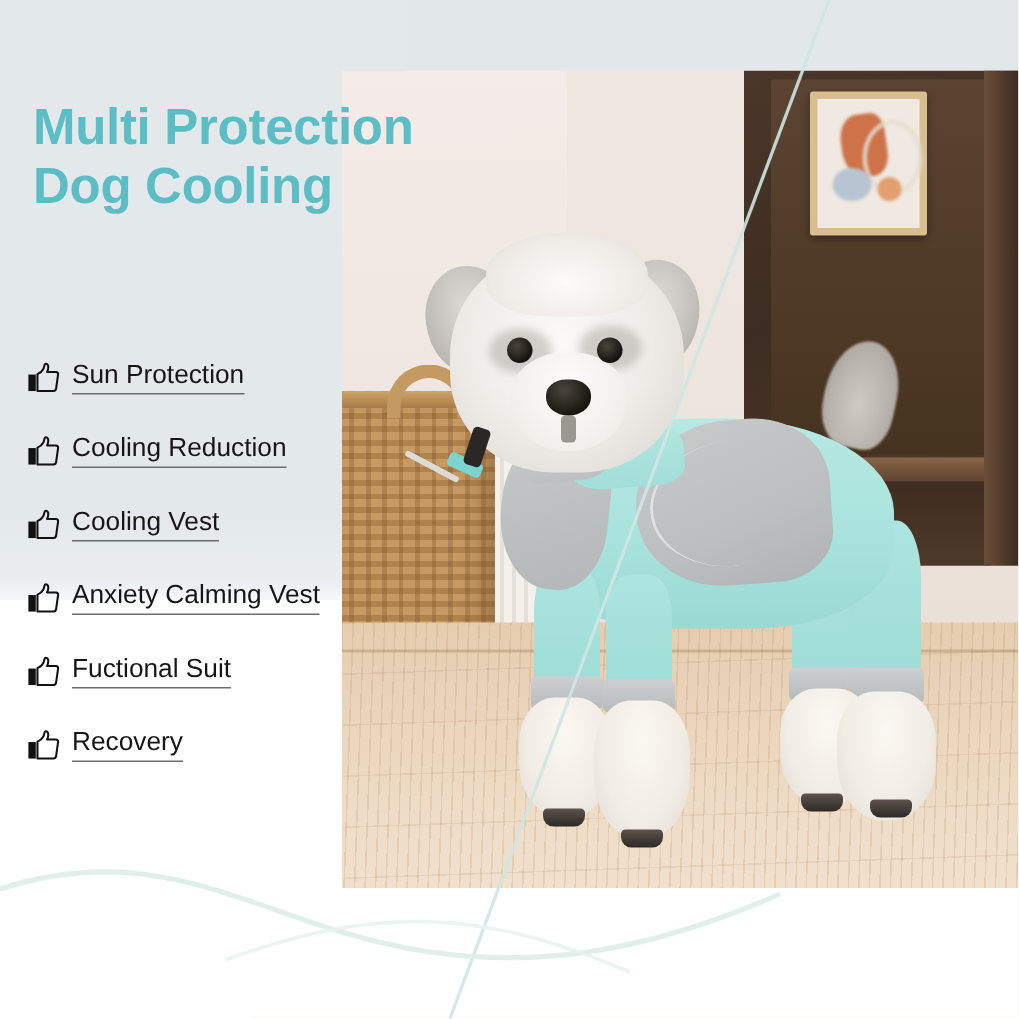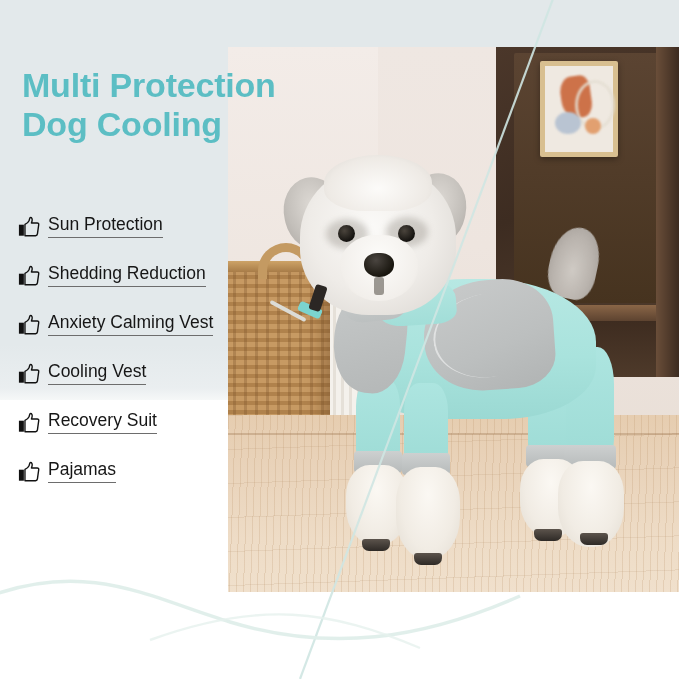--- a/index.html
+++ b/index.html
@@ -324,21 +324,21 @@
     line-height: 1.15;
     letter-spacing: -0.2px;
   }
   .feature-list {
     position: absolute;
     left: 18px; top: 214px;
     width: 260px;
   }
   .feature {
     display: flex;
-    align-items: flex-start;
+    align-items: flex-end;
     height: 49px;
   }
   .thumb-icon {
     width: 22px; height: 22px;
     flex: 0 0 22px;
     margin-top: 2px;
   }
   .feature-label {
     margin-left: 8px;
     font-size: 17.5px;
@@ -456,50 +456,50 @@
         <path d="M7.6 21.5 L7.6 9.2 C7.6 9.2 10.6 7.9 11.9 5.4 C12.8 3.6 12.4 1.6 13.7 1.6 C15.2 1.6 15.7 3.2 15.4 5 C15.2 6.3 14.6 7.6 14.6 7.6 L21 7.6 C22.2 7.6 22.8 8.5 22.6 9.5 L21.2 19.6 C21.05 20.7 20.3 21.5 19.2 21.5 Z" fill="none" stroke="#111111" stroke-width="1.5" stroke-linejoin="round"></path>
       </svg>
       <span class="feature-label">Sun Protection</span>
     </div>
 
     <div class="feature">
       <svg class="thumb-icon" viewBox="0 0 24 24">
         <rect x="1" y="9.5" width="5.4" height="12" fill="#111111"></rect>
         <path d="M7.6 21.5 L7.6 9.2 C7.6 9.2 10.6 7.9 11.9 5.4 C12.8 3.6 12.4 1.6 13.7 1.6 C15.2 1.6 15.7 3.2 15.4 5 C15.2 6.3 14.6 7.6 14.6 7.6 L21 7.6 C22.2 7.6 22.8 8.5 22.6 9.5 L21.2 19.6 C21.05 20.7 20.3 21.5 19.2 21.5 Z" fill="none" stroke="#111111" stroke-width="1.5" stroke-linejoin="round"></path>
       </svg>
-      <span class="feature-label">Shedding Reduction</span>
+      <span class="feature-label">Cooling Reduction</span>
+    </div>
+
+    <div class="feature">
+      <svg class="thumb-icon" viewBox="0 0 24 24">
+        <rect x="1" y="9.5" width="5.4" height="12" fill="#111111"></rect>
+        <path d="M7.6 21.5 L7.6 9.2 C7.6 9.2 10.6 7.9 11.9 5.4 C12.8 3.6 12.4 1.6 13.7 1.6 C15.2 1.6 15.7 3.2 15.4 5 C15.2 6.3 14.6 7.6 14.6 7.6 L21 7.6 C22.2 7.6 22.8 8.5 22.6 9.5 L21.2 19.6 C21.05 20.7 20.3 21.5 19.2 21.5 Z" fill="none" stroke="#111111" stroke-width="1.5" stroke-linejoin="round"></path>
+      </svg>
+      <span class="feature-label">Cooling Vest</span>
     </div>
 
     <div class="feature">
       <svg class="thumb-icon" viewBox="0 0 24 24">
         <rect x="1" y="9.5" width="5.4" height="12" fill="#111111"></rect>
         <path d="M7.6 21.5 L7.6 9.2 C7.6 9.2 10.6 7.9 11.9 5.4 C12.8 3.6 12.4 1.6 13.7 1.6 C15.2 1.6 15.7 3.2 15.4 5 C15.2 6.3 14.6 7.6 14.6 7.6 L21 7.6 C22.2 7.6 22.8 8.5 22.6 9.5 L21.2 19.6 C21.05 20.7 20.3 21.5 19.2 21.5 Z" fill="none" stroke="#111111" stroke-width="1.5" stroke-linejoin="round"></path>
       </svg>
       <span class="feature-label">Anxiety Calming Vest</span>
     </div>
 
     <div class="feature">
       <svg class="thumb-icon" viewBox="0 0 24 24">
         <rect x="1" y="9.5" width="5.4" height="12" fill="#111111"></rect>
         <path d="M7.6 21.5 L7.6 9.2 C7.6 9.2 10.6 7.9 11.9 5.4 C12.8 3.6 12.4 1.6 13.7 1.6 C15.2 1.6 15.7 3.2 15.4 5 C15.2 6.3 14.6 7.6 14.6 7.6 L21 7.6 C22.2 7.6 22.8 8.5 22.6 9.5 L21.2 19.6 C21.05 20.7 20.3 21.5 19.2 21.5 Z" fill="none" stroke="#111111" stroke-width="1.5" stroke-linejoin="round"></path>
       </svg>
-      <span class="feature-label">Cooling Vest</span>
+      <span class="feature-label">Fuctional Suit</span>
     </div>
 
     <div class="feature">
       <svg class="thumb-icon" viewBox="0 0 24 24">
         <rect x="1" y="9.5" width="5.4" height="12" fill="#111111"></rect>
         <path d="M7.6 21.5 L7.6 9.2 C7.6 9.2 10.6 7.9 11.9 5.4 C12.8 3.6 12.4 1.6 13.7 1.6 C15.2 1.6 15.7 3.2 15.4 5 C15.2 6.3 14.6 7.6 14.6 7.6 L21 7.6 C22.2 7.6 22.8 8.5 22.6 9.5 L21.2 19.6 C21.05 20.7 20.3 21.5 19.2 21.5 Z" fill="none" stroke="#111111" stroke-width="1.5" stroke-linejoin="round"></path>
       </svg>
-      <span class="feature-label">Recovery Suit</span>
-    </div>
-
-    <div class="feature">
-      <svg class="thumb-icon" viewBox="0 0 24 24">
-        <rect x="1" y="9.5" width="5.4" height="12" fill="#111111"></rect>
-        <path d="M7.6 21.5 L7.6 9.2 C7.6 9.2 10.6 7.9 11.9 5.4 C12.8 3.6 12.4 1.6 13.7 1.6 C15.2 1.6 15.7 3.2 15.4 5 C15.2 6.3 14.6 7.6 14.6 7.6 L21 7.6 C22.2 7.6 22.8 8.5 22.6 9.5 L21.2 19.6 C21.05 20.7 20.3 21.5 19.2 21.5 Z" fill="none" stroke="#111111" stroke-width="1.5" stroke-linejoin="round"></path>
-      </svg>
-      <span class="feature-label">Pajamas</span>
+      <span class="feature-label">Recovery</span>
     </div>
 
   </div>
 
 </div>
 
 </body></html>

